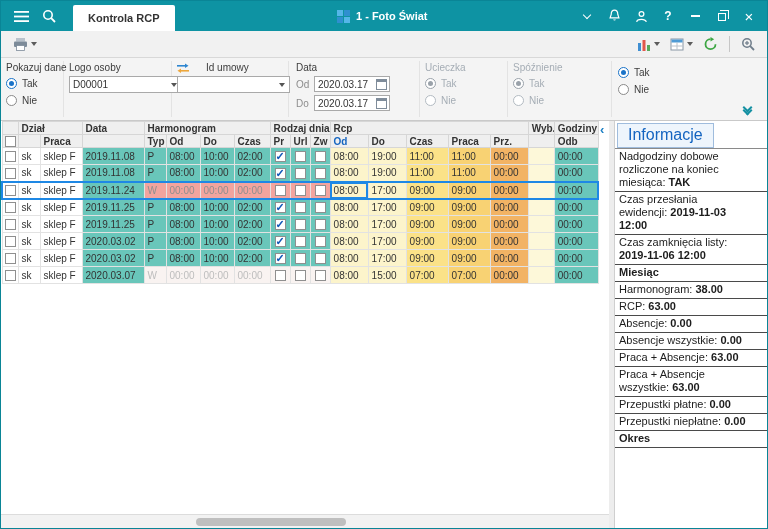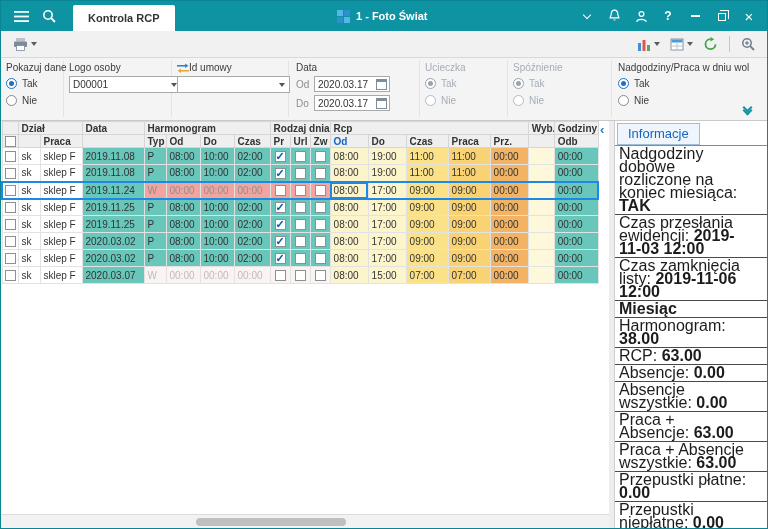--- a/index.html
+++ b/index.html
@@ -35,21 +35,21 @@
             border-top:4px solid #5c5c5c; }
   .toolbar-right { margin-left:auto; display:flex; align-items:center; gap:2px; }
   .tsep { width:1px; height:16px; background:#c6c6c6; margin:0 5px; }
 
   
   .filterbar { position:absolute; top:57px; left:0; right:0; height:63px; background:#f4f4f4;
                border-bottom:1px solid #c9c9c9; font-size:10px; }
   .vsep { position:absolute; top:3px; bottom:3px; width:1px; background:#e3e3e3; }
   .fgroup { position:absolute; top:4px; }
   .flabel { font-size:10px; color:#3c3c3c; margin-bottom:2px; white-space:nowrap; }
-  .with-icon { display:flex; align-items:center; gap:0; }
+  .with-icon { display:flex; align-items:center; gap:17px; }
   .radio { display:flex; align-items:center; gap:5px; margin-top:4px; cursor:pointer; height:13px; color:#3c3c3c; }
   .rdot { width:11px; height:11px; border-radius:50%; border:1px solid #8a8a8a; background:#fff; position:relative; flex:none; }
   .rdot.sel { border-color:#1a73c8; }
   .rdot.sel::after { content:""; position:absolute; left:2px; top:2px; width:5px; height:5px; border-radius:50%; background:#1a73c8; }
   .disabled .flabel, .disabled .radio { color:#a5adb5; }
   .disabled .rdot { border-color:#b3bbc2; }
   .disabled .rdot.sel { border-color:#9aa2aa; }
   .disabled .rdot.sel::after { background:#9aa2aa; }
   .combo { width:113px; height:17px; border:1px solid #a9a9a9; background:#fff; display:flex; align-items:center;
            padding-left:3px; position:relative; cursor:pointer; margin-top:3px; }
@@ -92,23 +92,23 @@
   tr.selected td:last-child { border-right:2px solid var(--sel-blue); }
   td.focus { outline:2px solid var(--sel-blue); outline-offset:-2px; }
 
   
   .splitter { position:absolute; top:120px; bottom:0; left:608px; width:5px; background:#ededed; cursor:col-resize; }
   .collapse-arrow { position:absolute; top:122px; left:599px; color:#1b7fc4; font-weight:bold; font-size:13px;
                     line-height:13px; cursor:pointer; }
   .rightpanel { position:absolute; top:120px; left:613px; right:0; bottom:0; background:#fff;
                 border-left:1px solid #cfcfcf; overflow:hidden; }
   .info-tab { display:inline-block; margin:2px 0 0 2px; padding:2px 10px 3px; border:1px solid #9fbcdd;
-              background:#eef5fc; color:#1464c0; font-size:13px; cursor:pointer; }
+              background:#eef5fc; color:#1464c0; font-size:16px; cursor:pointer; }
   .info-list { border-top:1px solid #8a8a8a; }
-  .info-item { padding:1px 20px 2px 4px; border-bottom:1px solid #4a4a4a; font-size:16px; line-height:13px; color:#1c1c1c; }
+  .info-item { padding:1px 20px 2px 4px; border-bottom:1px solid #4a4a4a; font-size:11px; line-height:13px; color:#1c1c1c; }
   .info-item.hdr { font-weight:bold; }
 
   
   .hscroll { position:absolute; left:0; bottom:0; width:608px; height:14px; background:#f2f2f2; border-top:1px solid #dcdcdc; }
   .hthumb { position:absolute; left:195px; top:3px; width:150px; height:8px; background:#bfbfbf; border-radius:4px; cursor:pointer; }
 </style>
 </head>
 <body>
 
 <div class="window">
@@ -297,21 +297,20 @@
           <span class="rdot sel"></span>
           <span>Tak</span>
         </div>
       <div class="radio">
           <span class="rdot"></span>
           <span>Nie</span>
         </div>
     </div>
 
     <div class="fgroup" style="left:617px;width:148px">
-      <div class="flabel">Nadgodziny/Praca w dniu wol</div>
       <div class="radio">
           <span class="rdot sel"></span>
           <span>Tak</span>
         </div>
       <div class="radio">
           <span class="rdot"></span>
           <span>Nie</span>
         </div>
     </div>
 

